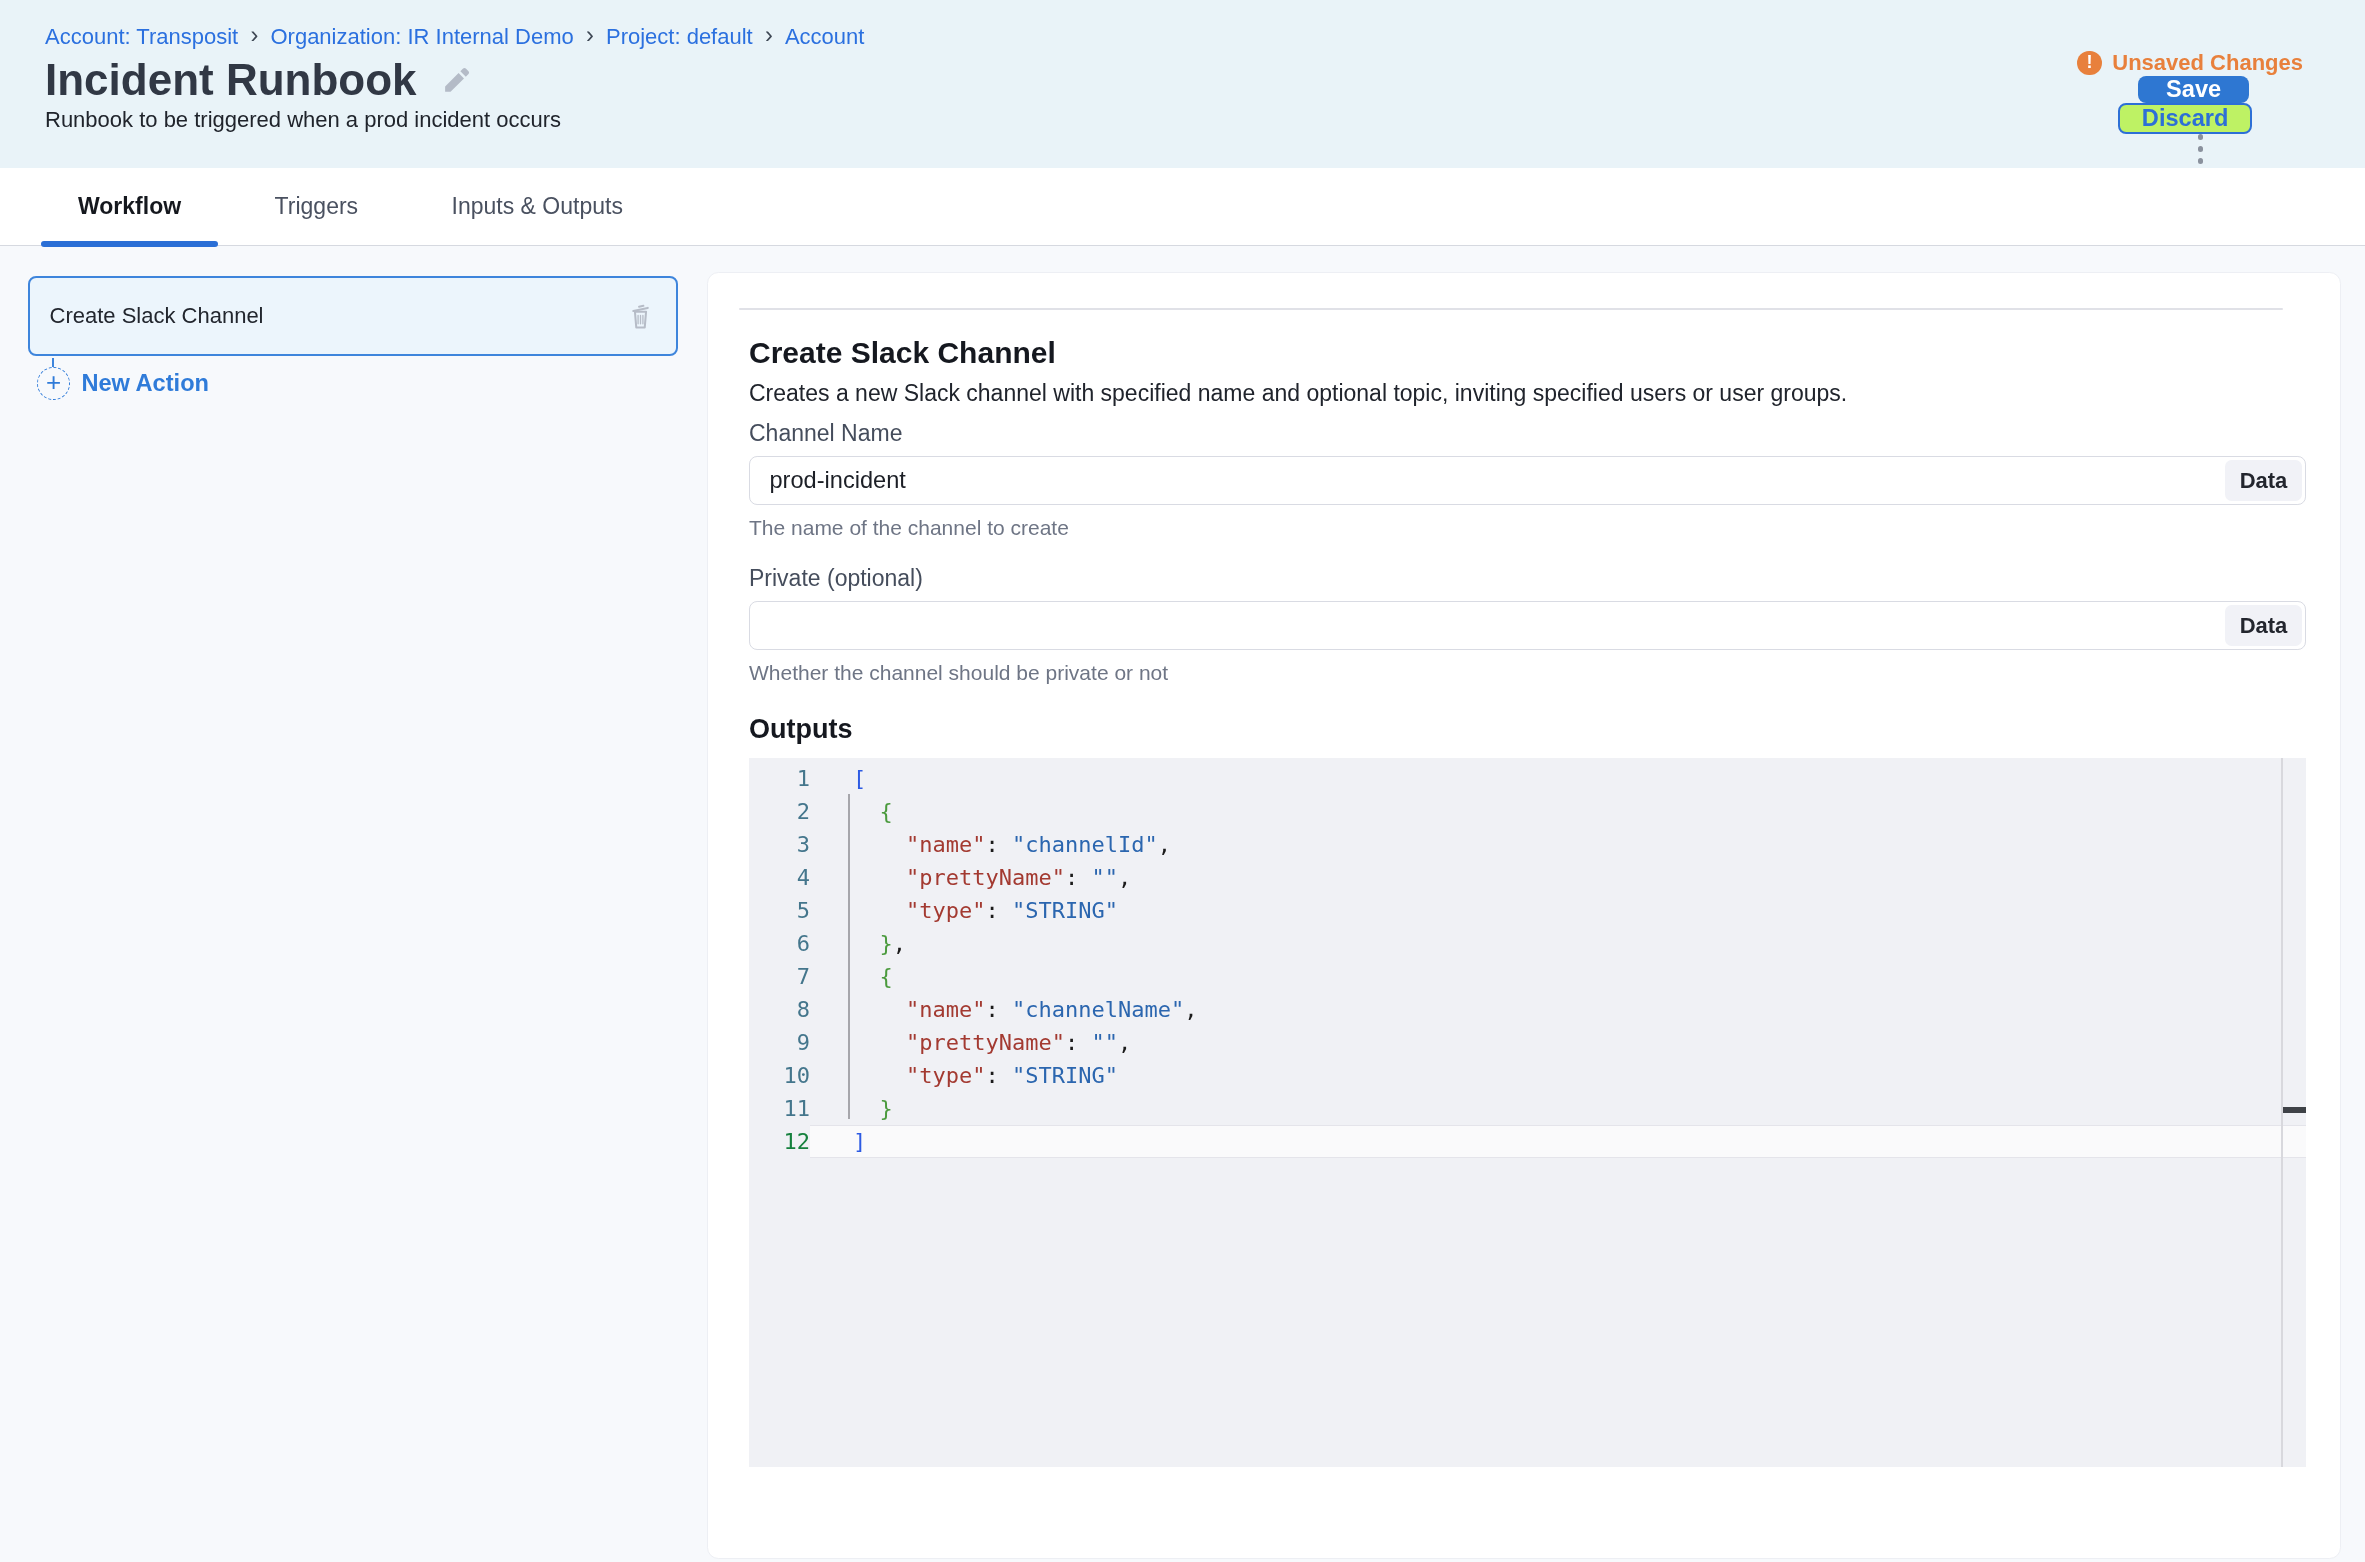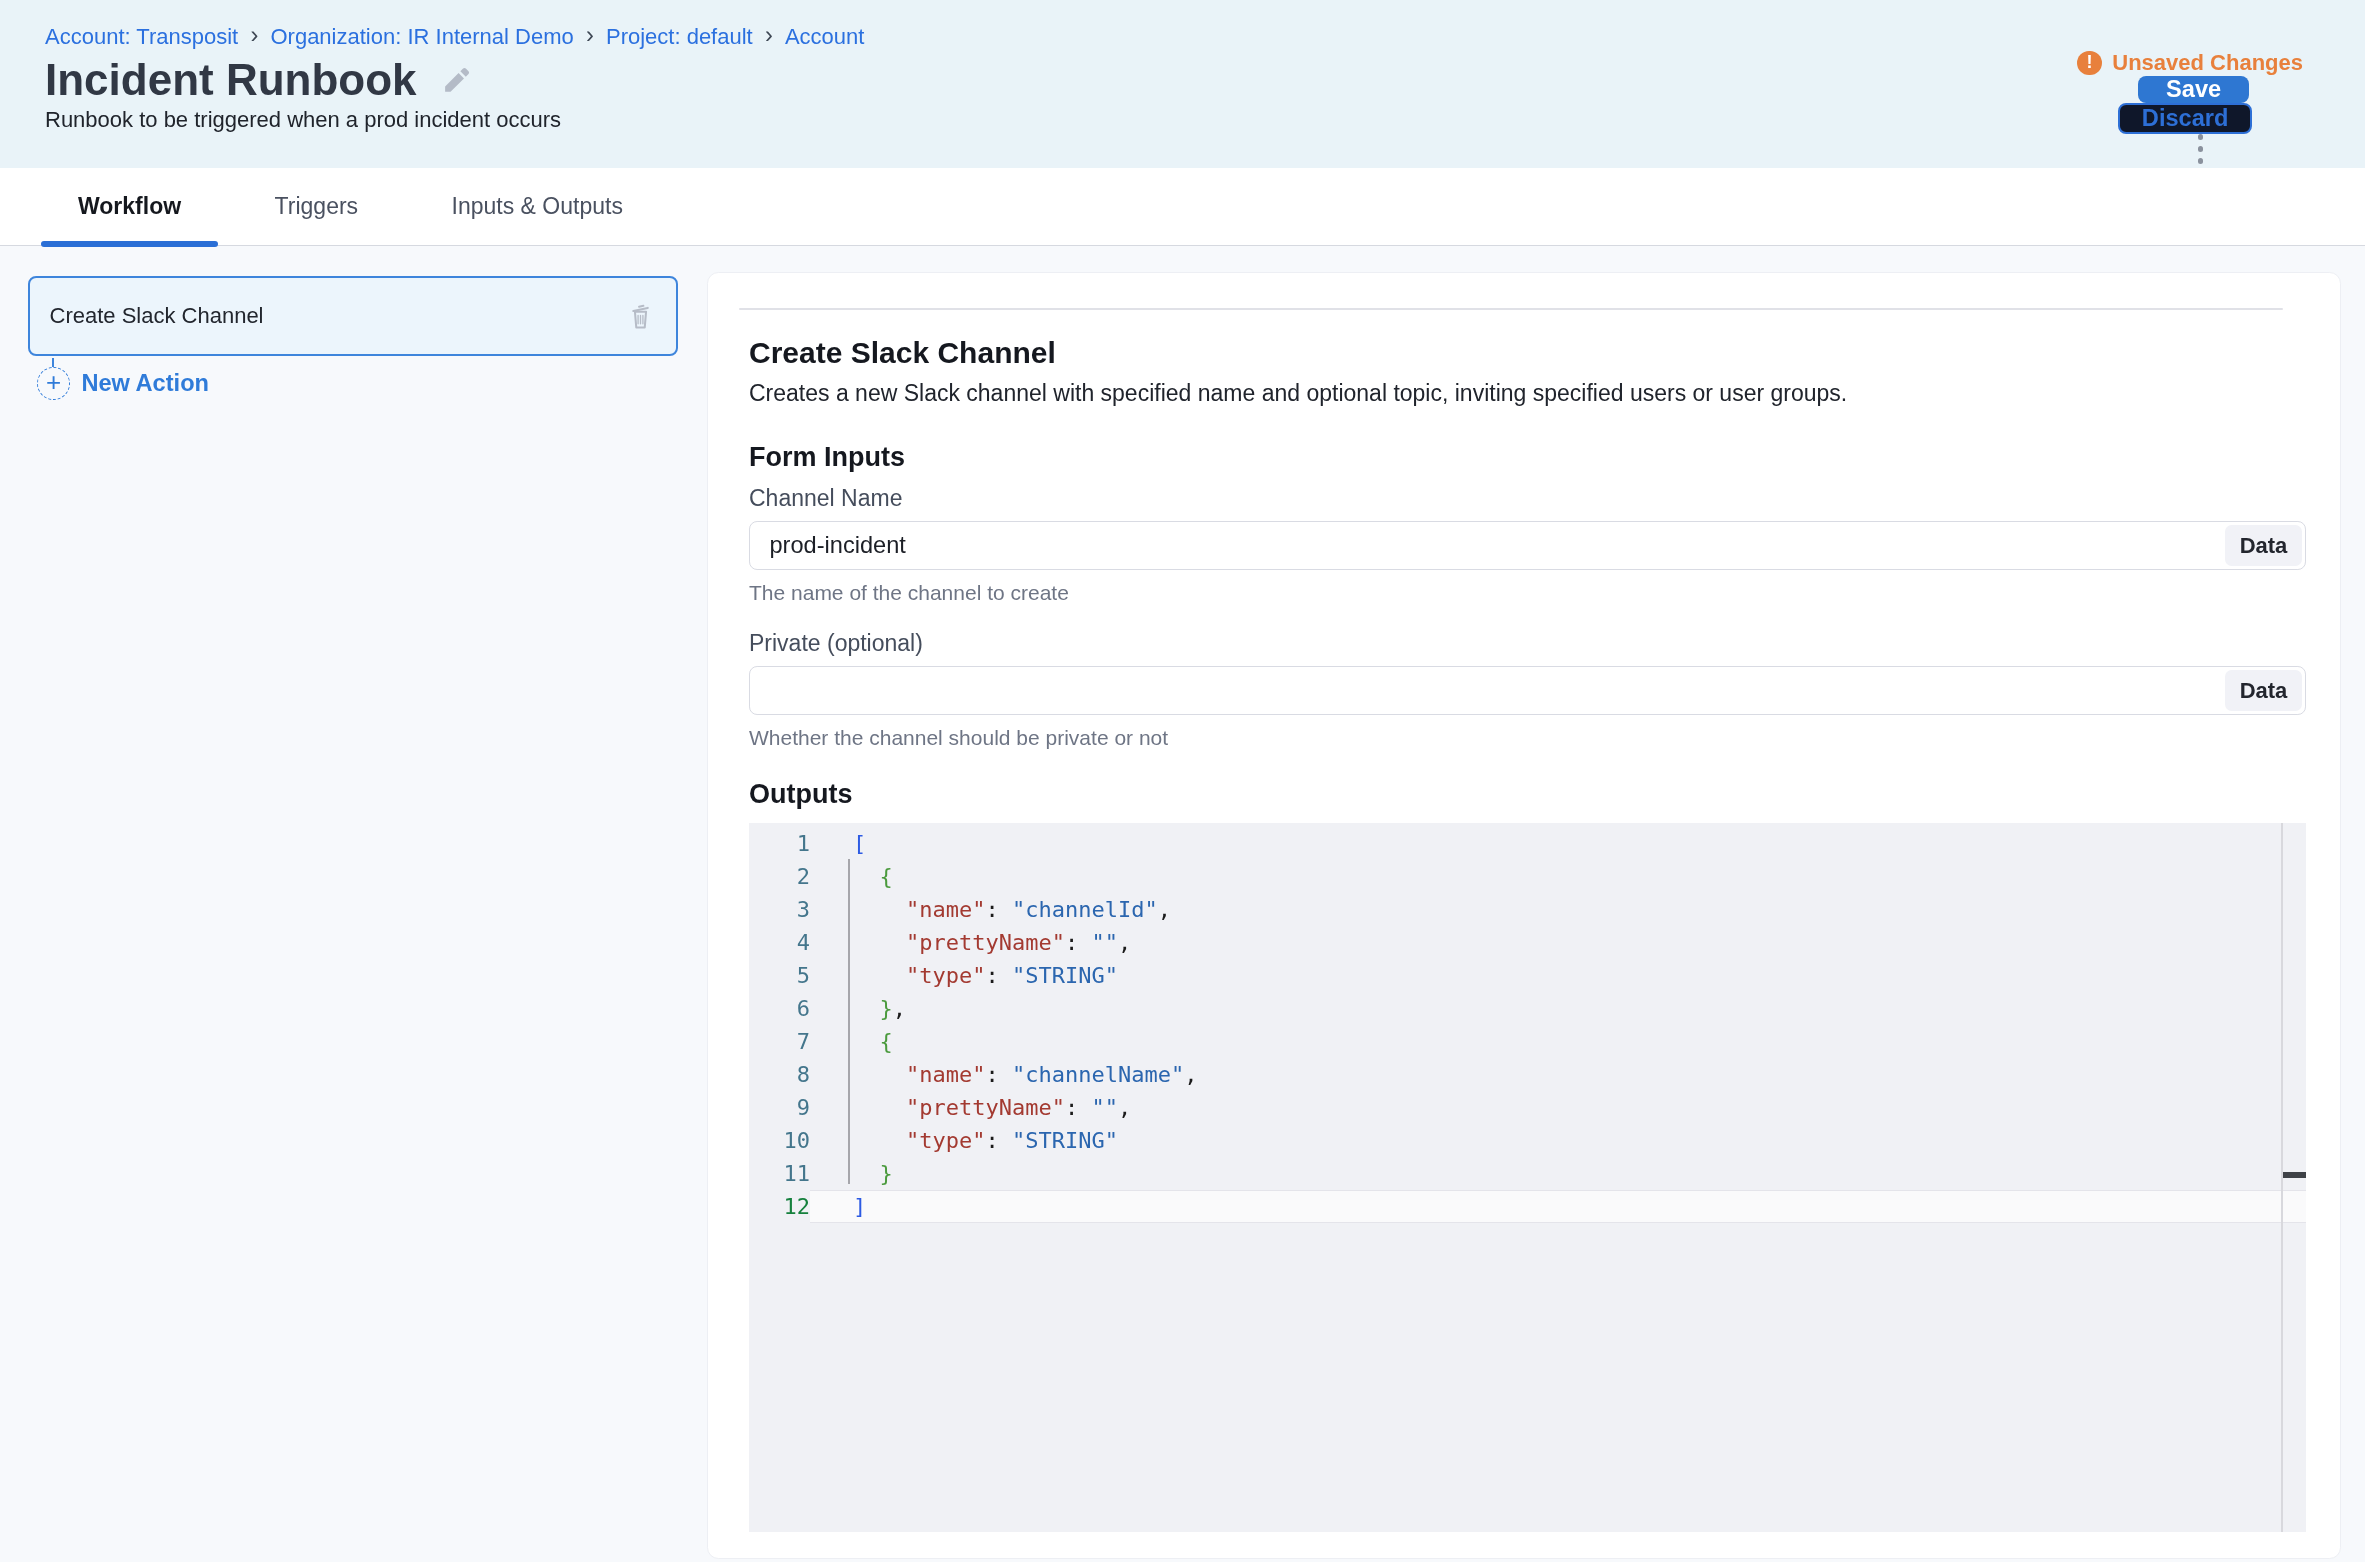--- a/index.html
+++ b/index.html
@@ -14,21 +14,21 @@
   .crumb { color:#2b70df; cursor:pointer; white-space:nowrap; }
   .crumb-sep { color:#3e4754; font-size:23.6px; transform:translateY(-1.6px); }
   .title-row { position:absolute; top:57px; left:45px; display:flex; align-items:center; gap:24.4px; }
   .page-title { font-size:44px; font-weight:700; color:#313845; line-height:46px; }
   .subtitle { position:absolute; top:106px; left:45px; font-size:22px; line-height:28px; color:#20242c; }
   .header-actions { position:absolute; top:50px; right:42px; height:50px; display:flex; align-items:center;flex-direction:column; }
   .unsaved { display:flex; align-items:center; gap:10.6px; color:#e8803c; font-size:22px; font-weight:600; margin-right:21px; }
   .unsaved-icon { width:24.4px; height:24.4px; border-radius:50%; background:#e8803c; position:relative; }
   .unsaved-icon::after { content:"!"; position:absolute; left:0; right:0; top:0; bottom:0; color:#fff; font-size:18px; font-weight:700; display:flex; align-items:center; justify-content:center; }
   .save-btn { height:50px; padding:0 28px; background:#2e77d2; color:#fff; border:none; border-radius:8.1px; font-size:23.6px; font-weight:600; margin-right:14px; font-family:inherit; cursor:pointer; }
-  .discard-btn { height:50px; padding:0 22px; background:#0f172a; color:#2d6fd6; border:2.4px solid #2d6fd6; border-radius:8.1px; font-size:23.6px; font-weight:600; margin-right:31px; font-family:inherit; cursor:pointer; }
+  .discard-btn { height:50px; padding:0 22px; background:#bef264; color:#2d6fd6; border:2.4px solid #2d6fd6; border-radius:8.1px; font-size:23.6px; font-weight:600; margin-right:31px; font-family:inherit; cursor:pointer; }
   .kebab { width:21px; display:flex; flex-direction:column; align-items:center; gap:6.5px; cursor:pointer; }
   .kebab .dot { width:5.7px; height:5.7px; border-radius:50%; background:#8a919d; }
   
   .tabbar { position:absolute; top:168px; left:0; right:0; height:78px; background:#fff; border-bottom:1.6px solid #d6d9e0; display:flex; align-items:stretch; padding-left:41px; }
   .tab { position:relative; padding:0 37px; margin-right:19.5px; display:flex; align-items:center; font-size:23px; color:#4a5160; cursor:pointer; }
   .tab.active { color:#15181e; font-weight:700; }
   .tab .underline { display:none; }
   .tab.active .underline { display:block; position:absolute; left:0; right:0; bottom:-1.6px; height:5.7px; border-radius:3.3px; background:#2b6fd6; }
   
   .action-card { position:absolute; left:28px; top:276px; width:650px; height:80px; background:#ecf5fc; border:2.4px solid #3e85dc; border-radius:8.1px; display:flex; align-items:center; padding:0 21px 0 19.5px; cursor:pointer; }
@@ -132,21 +132,20 @@
 <div class="new-action">
   <span class="plus-circle"></span>
   <span class="new-action-label">New Action</span>
 </div>
 
 <div class="main-panel">
   <div class="divider"></div>
   <h2 class="detail-heading">Create Slack Channel</h2>
   <p class="detail-desc">Creates a new Slack channel with specified name and optional topic, inviting specified users or user groups.</p>
 
-  <h3 class="section-heading form-inputs-heading">Form Inputs</h3>
 
   <div class="field-label">Channel Name</div>
   <div class="input-wrap">
     <input class="text-input" type="text" value="prod-incident" style="">
     <button class="data-btn">Data</button>
   </div>
   <div class="field-helper">The name of the channel to create</div>
 
   <div class="field-label second">Private (optional)</div>
   <div class="input-wrap">

